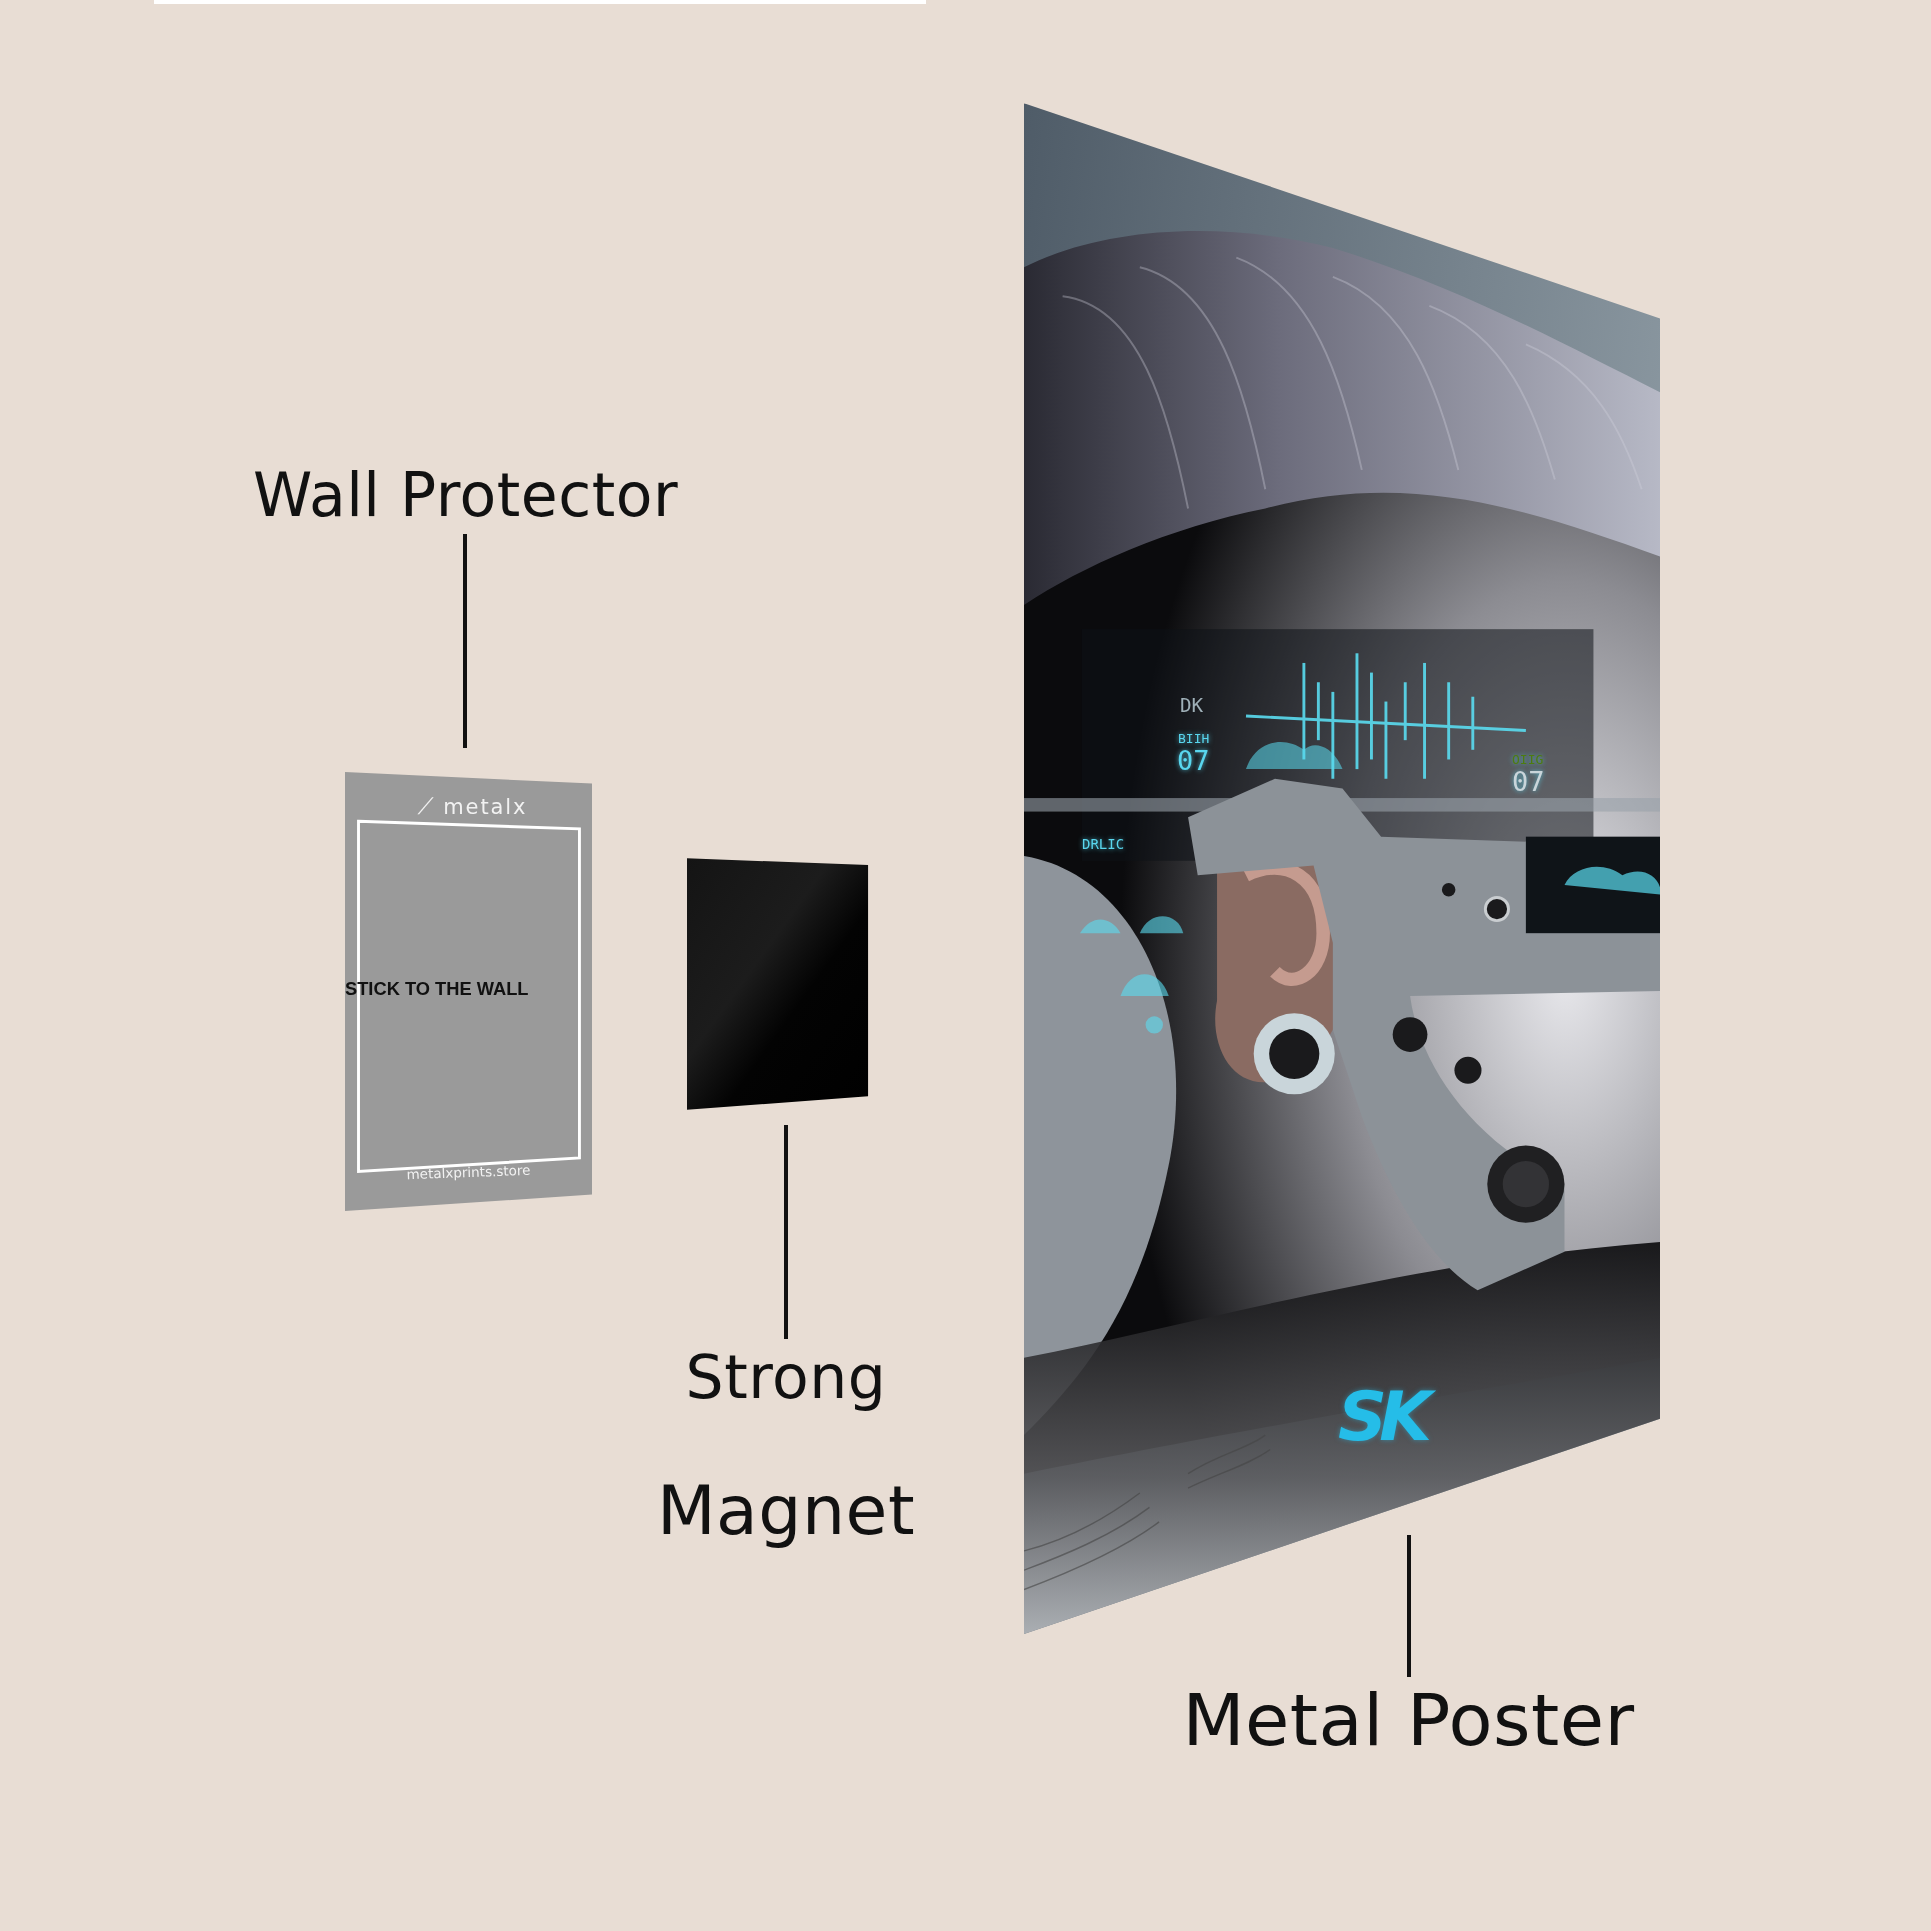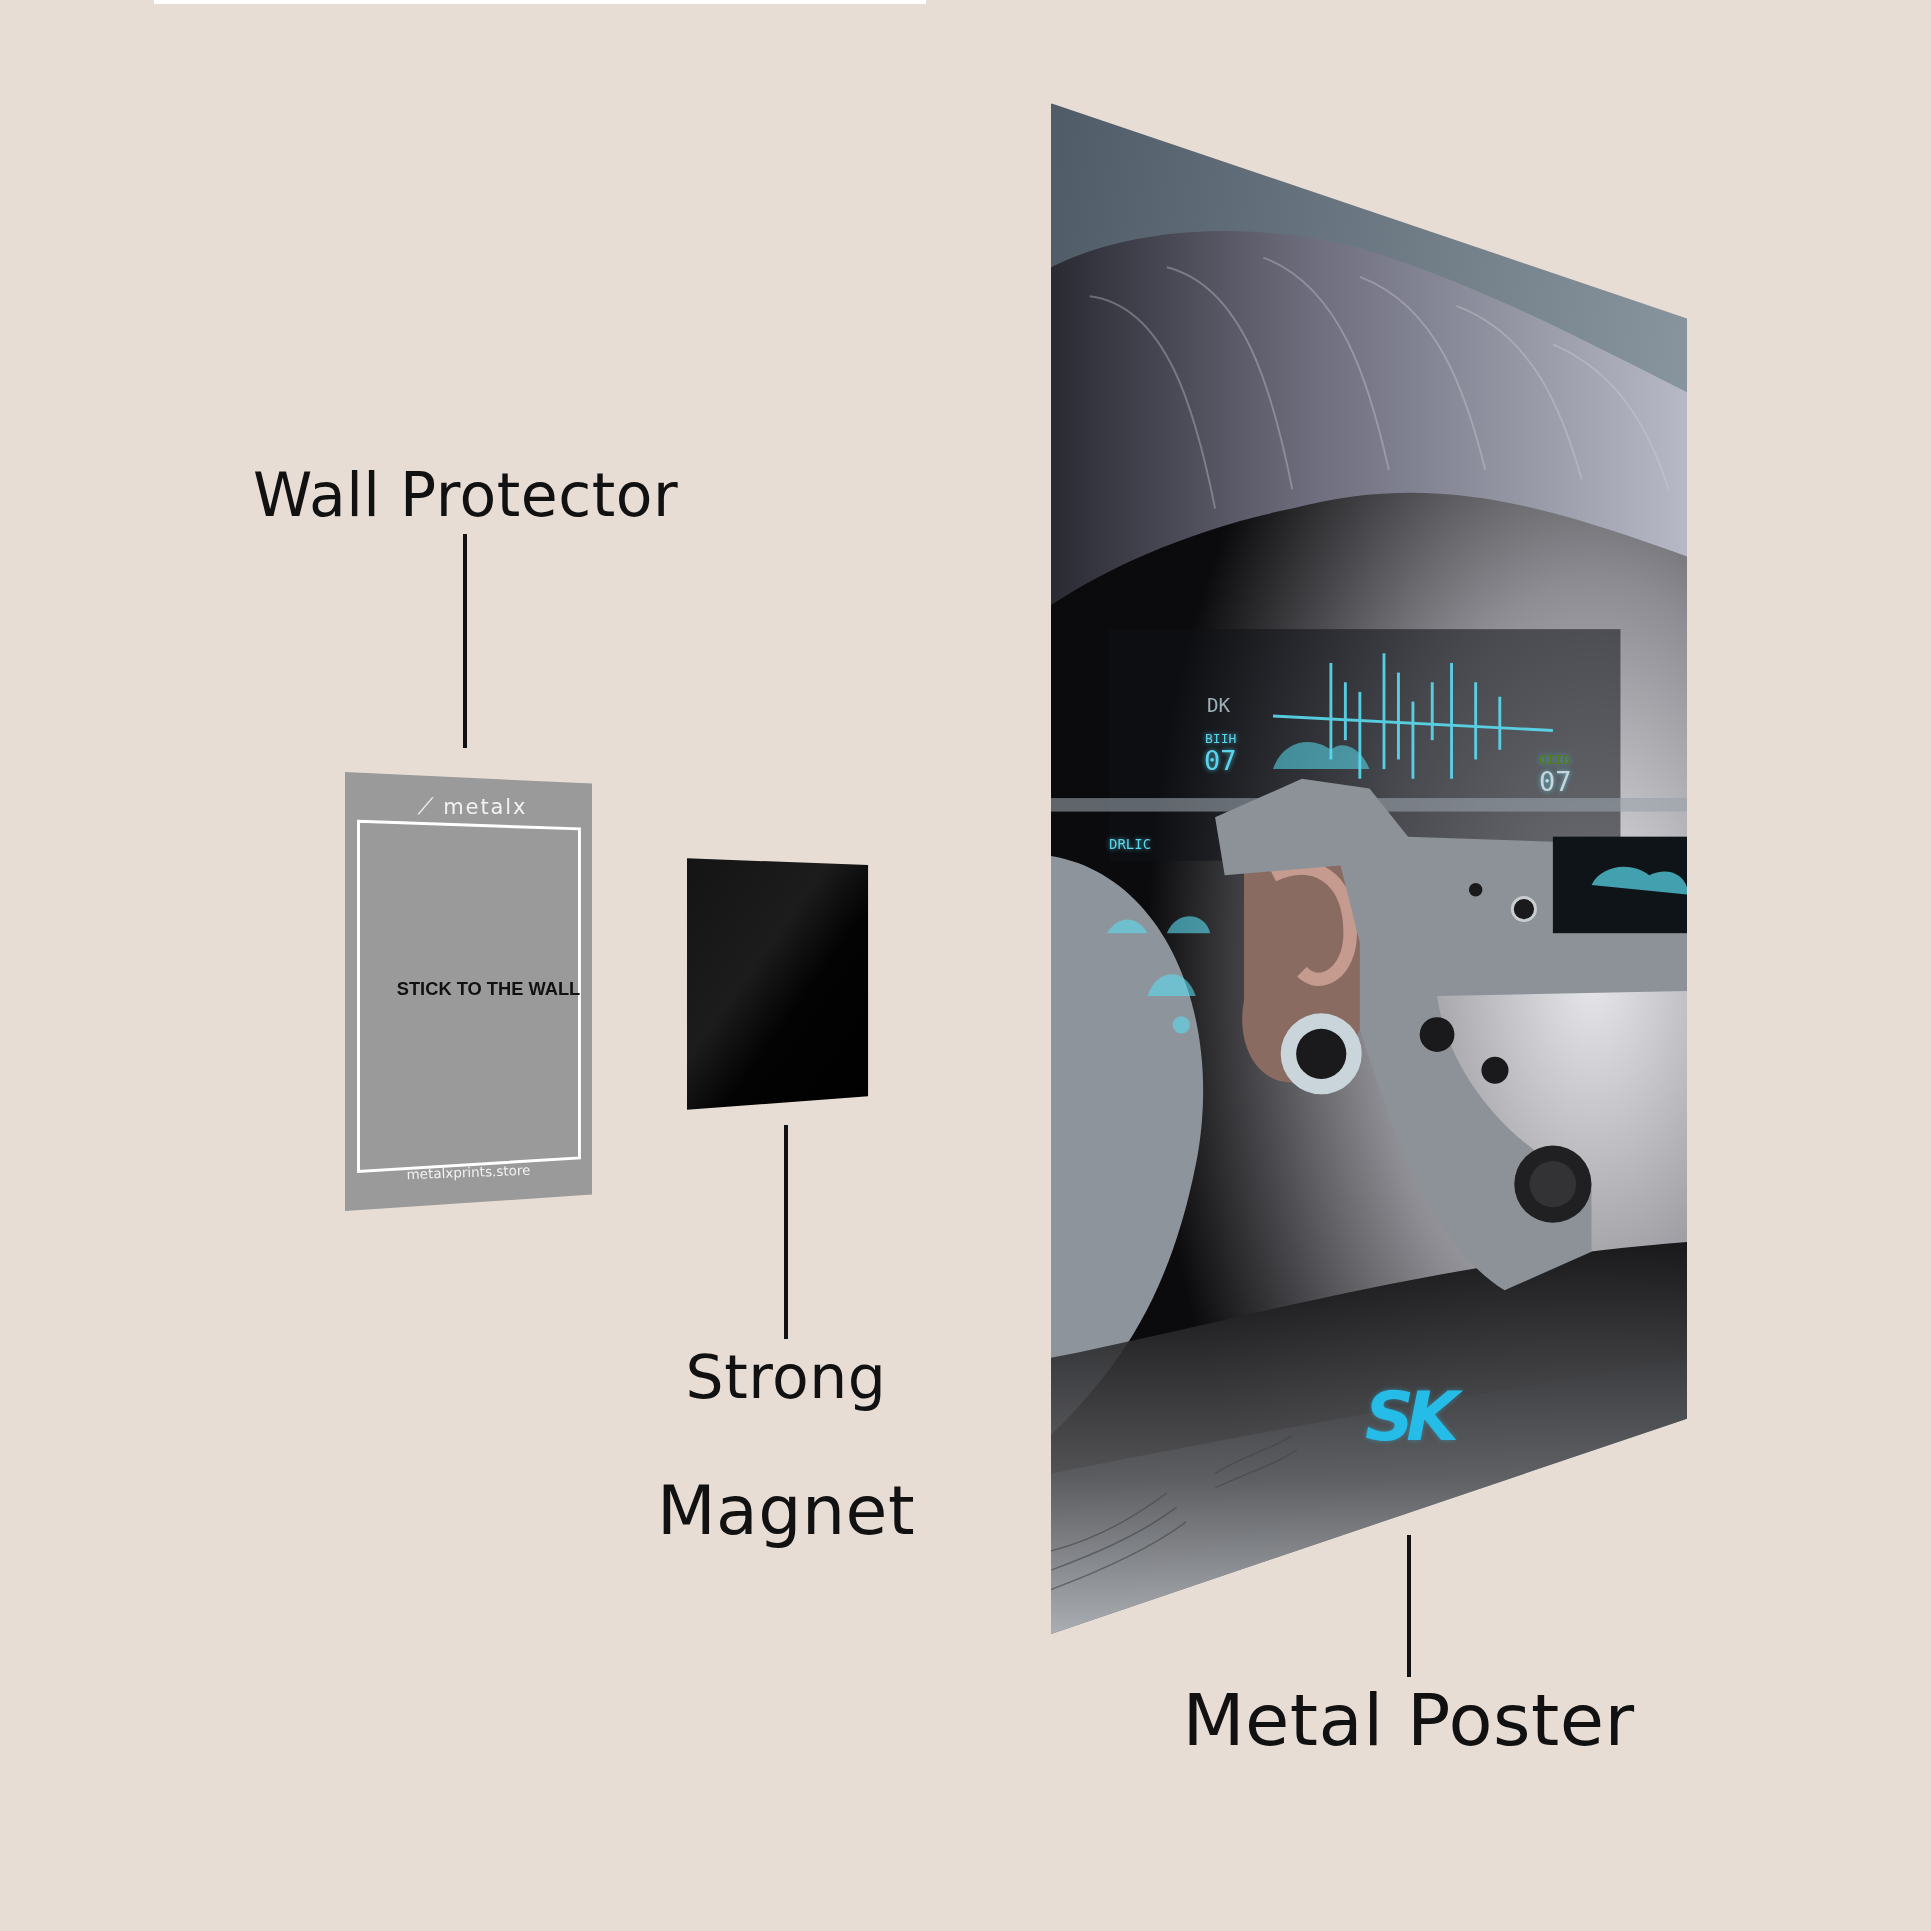--- a/index.html
+++ b/index.html
@@ -17,33 +17,33 @@
 
   
   .protector { position:absolute; left:345px; top:772px; width:247px; height:439px; }
   .protector svg { position:absolute; left:0; top:0; }
   .protector .logo {
     position:absolute; left:4px; width:247px; top:21px; text-align:center;
     color:#f2f2f2; font-size:21px; letter-spacing:1.9px;
   }
   .protector .logo-mark { font-size:23px; margin-right:7.7px; }
   .protector .stick {
-    position:absolute; left:0; width:287px; top:206px; text-align:center;
+    position:absolute; left:0; width:287px; top:206px; text-align:left;
     font-family:"Liberation Sans", sans-serif; font-weight:700; font-size:18.3px; color:#111;
   }
   .protector .url {
     position:absolute; left:0; width:247px; top:392px; text-align:center;
     color:#f2f2f2; font-size:13.5px; transform:rotate(-2deg);
   }
 
   
   .magnet { position:absolute; left:687px; top:858px; width:183px; height:253px; }
 
   
-  .poster { position:absolute; left:1024px; top:103px; width:637px; height:1532px;margin-left:27px; }
+  .poster { position:absolute; left:1024px; top:103px; width:637px; height:1532px; }
   .poster svg { position:absolute; left:0; top:0; }
   .poster .ui-text {
     position:absolute; color:#59d6ee; font-family:"DejaVu Sans Mono", monospace;
     text-shadow:0 0 5.8px rgba(89,214,238,0.8);
   }
   .poster .sk-logo {
     position:absolute; left:314px; top:1274px; font-size:68px; font-weight:700; font-style:italic;
     color:#25bde8; font-family:"DejaVu Sans", sans-serif; letter-spacing:-7.7px;
     text-shadow:0 0 5.8px rgba(37,189,232,0.5);
   }

